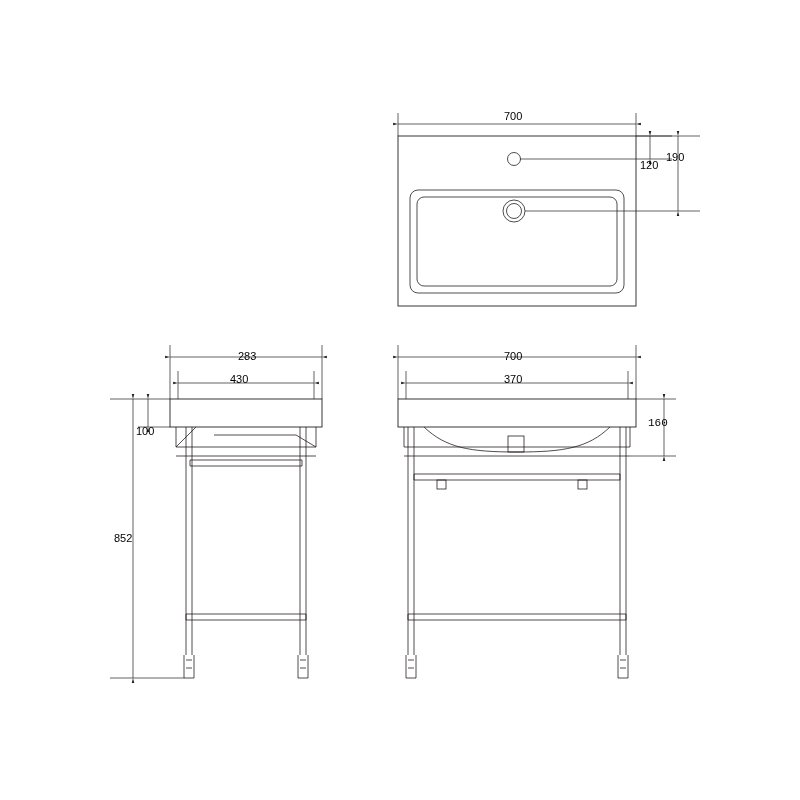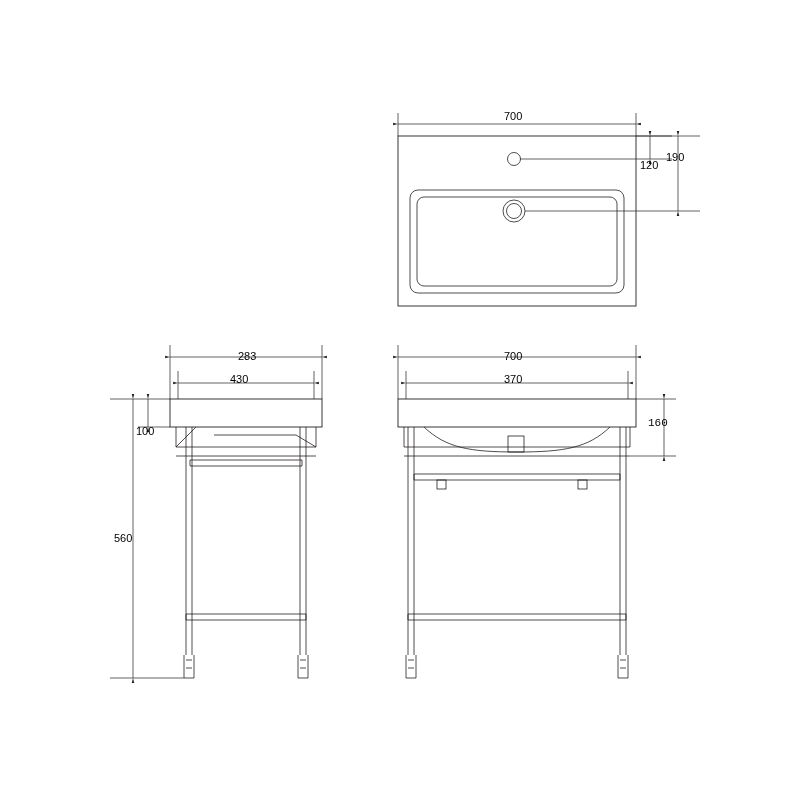--- a/index.html
+++ b/index.html
@@ -192,19 +192,19 @@
     </g>
   </svg>
 
   <div class="dim-label" style="left:504px; top:111px;">700</div>
   <div class="dim-label" style="left:640px; top:160px;">120</div>
   <div class="dim-label" style="left:666px; top:152px;">190</div>
 
   <div class="dim-label" style="left:238px; top:351px;">283</div>
   <div class="dim-label" style="left:230px; top:374px;">430</div>
   <div class="dim-label" style="left:136px; top:406px;margin-top:20px;">100</div>
-  <div class="dim-label" style="left:114px; top:533px;">560</div>
+  <div class="dim-label" style="left:114px; top:533px;">852</div>
 
   <div class="dim-label" style="left:504px; top:351px;">700</div>
   <div class="dim-label" style="left:504px; top:374px;">370</div>
   <div class="dim-label" style="left:648px; top:418px;font-family:Liberation Mono, monospace;">160</div>
 
 </div>
 
 </body></html>

